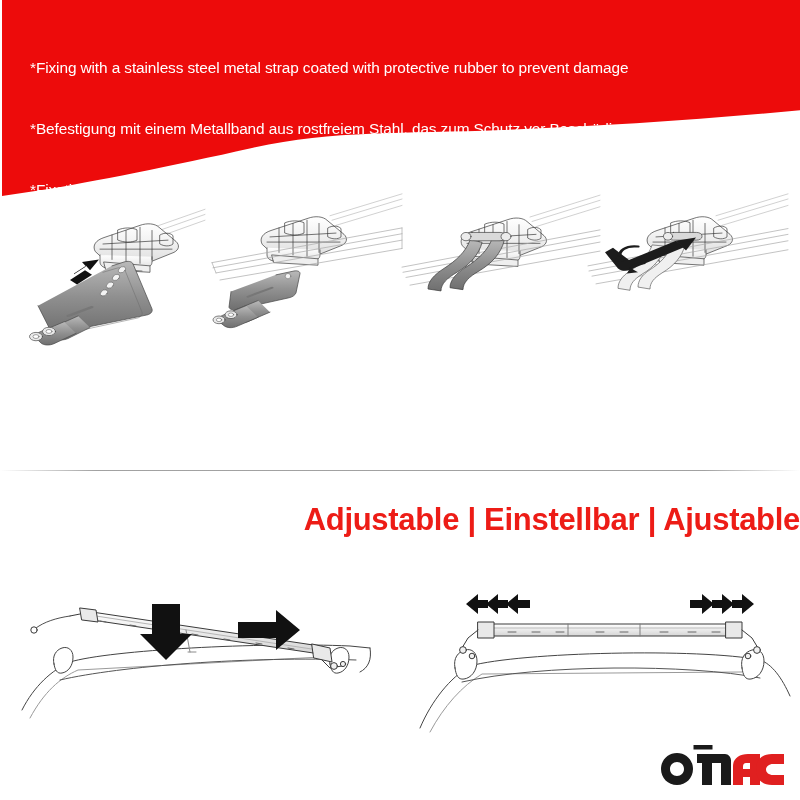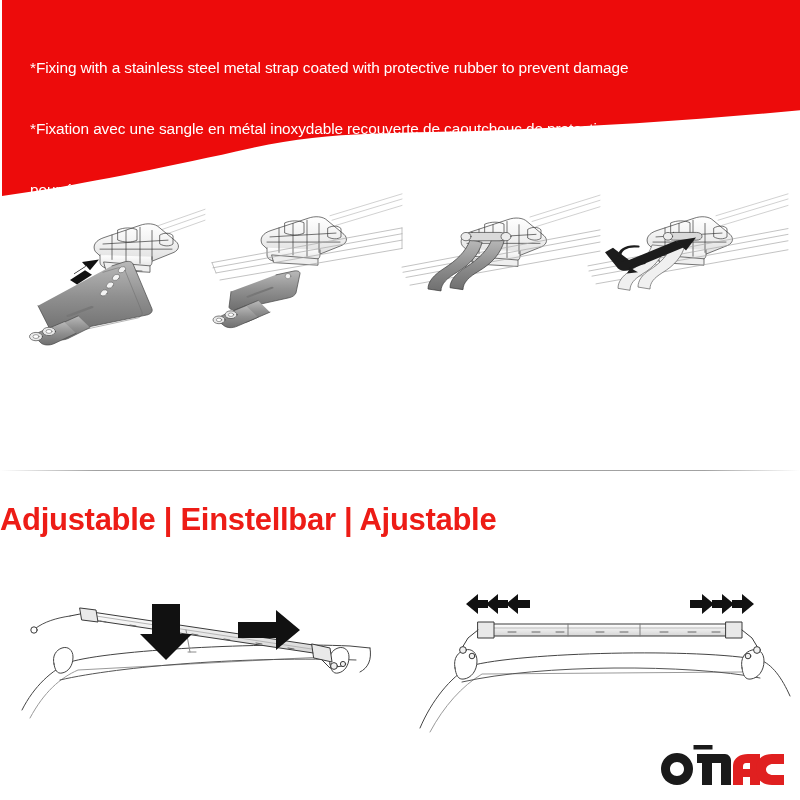--- a/index.html
+++ b/index.html
@@ -69,21 +69,21 @@
     height: 1px;
     background: linear-gradient(to right, rgba(160,160,160,0), rgba(130,130,130,0.75) 12%, rgba(130,130,130,0.75) 88%, rgba(160,160,160,0));
   }
 
   
   .heading {
     position: absolute;
     left: 0;
     top: 500px;
     width: 800px;
-    text-align: left;
+    text-align: right;
     color: #ED1C16;
     font-size: 31px;
     font-weight: bold;
     letter-spacing: -0.3px;
     line-height: 40px;
   }
 
   
   .bottom-ill {
     position: absolute;
@@ -112,20 +112,21 @@
   <div class="banner">
     <svg class="banner-svg" viewBox="0 0 800 200" preserveAspectRatio="none">
       <path d="M0,0 L800,0 L800,110
                C700,120 600,126 500,130
                C400,134 330,130 250,148
                C170,166 90,182 40,190
                L0,196 Z" fill="#ED0B0B"></path>
     </svg>
     <div class="banner-text">
       <span class="banner-line">*Fixing with a stainless steel metal strap coated with protective rubber to prevent damage</span>
+      <span class="banner-line">*Befestigung mit einem Metallband aus rostfreiem Stahl, das zum Schutz vor Beschädigungen</span>
       <span class="banner-line">*Fixation avec une sangle en métal inoxydable recouverte de caoutchouc de protection</span>
       <span class="banner-line">pour éviter les dommages.</span>
     </div>
   </div>
 
   <div class="panels">
     <svg class="bottom-svg panels-svg" viewBox="0 0 800 280" preserveAspectRatio="none">
       <defs>
         <linearGradient id="metalg" x1="0" y1="0" x2="0" y2="1">
           <stop offset="0%" stop-color="#ffffff"></stop>

